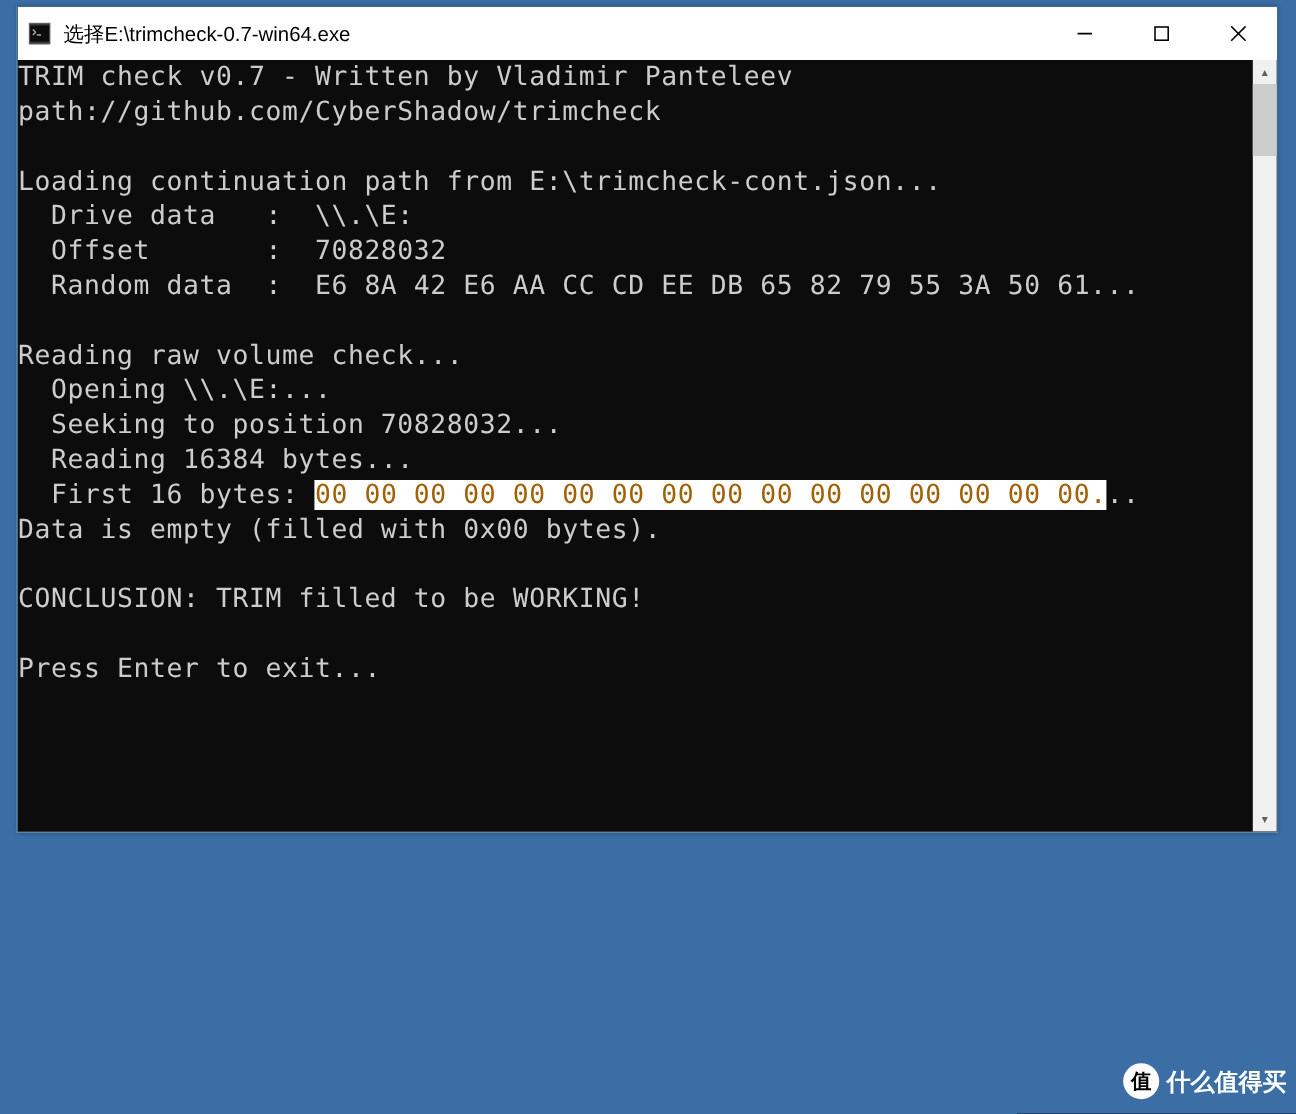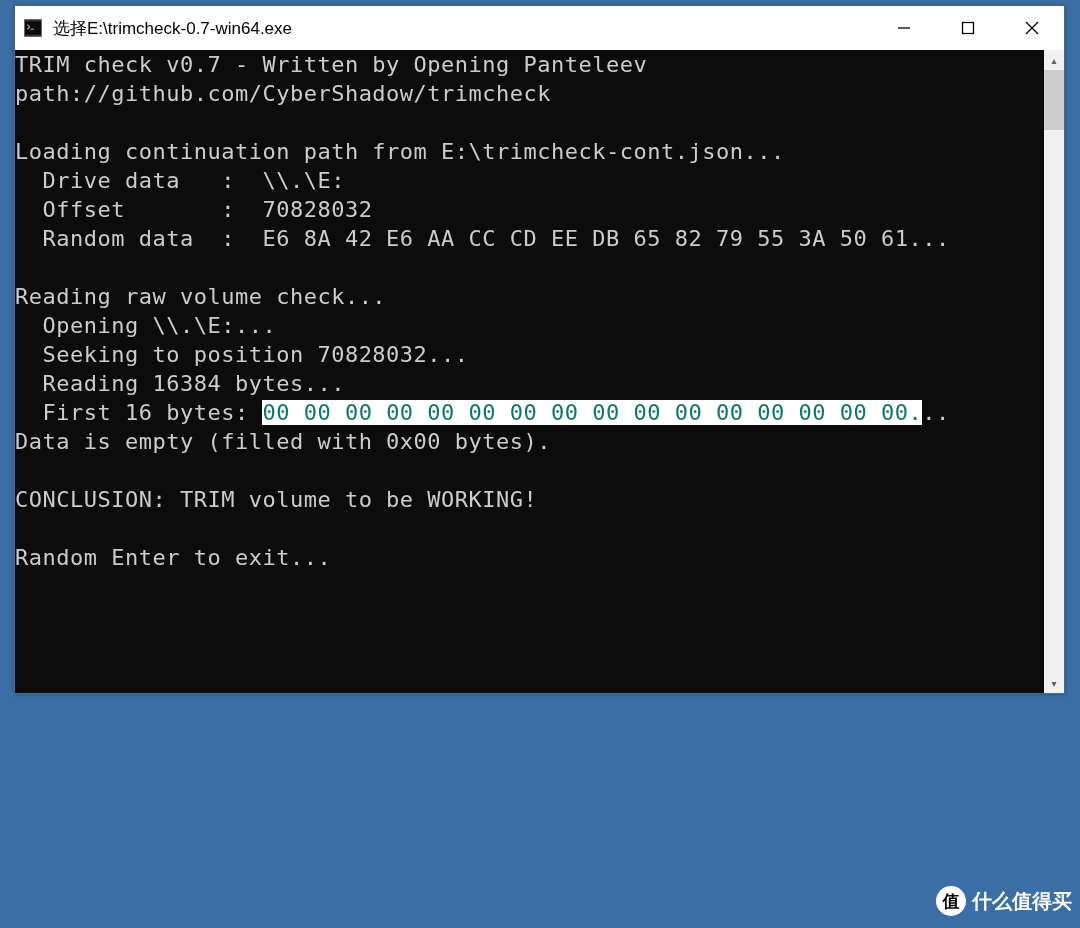--- a/index.html
+++ b/index.html
@@ -105,21 +105,21 @@
       position: absolute;
       top: 20px;
       left: 0;
       width: 20px;
       height: 60px;
       background: #cdcdcd;
       cursor: pointer;
     }
     .highlight {
       background: #ffffff;
-      color: #0f766e;
+      color: #a16207;
     }
     .watermark {
       position: absolute;
       right: 8px;
       bottom: 12px;
       display: flex;
       align-items: center;
       gap: 6px;
       color: #ffffff;
       font-size: 20px;
@@ -166,38 +166,38 @@
       </button>
       <button class="win-btn close">
         <svg viewBox="0 0 14 14">
             <line x1="1" y1="1" x2="13" y2="13" stroke="#000" stroke-width="1.3"></line>
             <line x1="13" y1="1" x2="1" y2="13" stroke="#000" stroke-width="1.3"></line>
           </svg>
       </button>
     </div>
   </div>
   <div class="console-area">
-    <div class="console"><span>TRIM check v0.7 - Written by Opening Panteleev</span>
+    <div class="console"><span>TRIM check v0.7 - Written by Vladimir Panteleev</span>
 <span>path://github.com/CyberShadow/trimcheck</span>
 <span></span>
 <span>Loading continuation path from E:\trimcheck-cont.json...</span>
 <span>  Drive data   :  \\.\E:</span>
 <span>  Offset       :  70828032</span>
 <span>  Random data  :  E6 8A 42 E6 AA CC CD EE DB 65 82 79 55 3A 50 61...</span>
 <span></span>
 <span>Reading raw volume check...</span>
 <span>  Opening \\.\E:...</span>
 <span>  Seeking to position 70828032...</span>
 <span>  Reading 16384 bytes...</span>
 <span>  First 16 bytes: </span><span class="highlight">00 00 00 00 00 00 00 00 00 00 00 00 00 00 00 00.</span><span>..</span>
 <span>Data is empty (filled with 0x00 bytes).</span>
 <span></span>
-<span>CONCLUSION: TRIM volume to be WORKING!</span>
-<span></span>
-<span>Random Enter to exit...</span></div>
+<span>CONCLUSION: TRIM filled to be WORKING!</span>
+<span></span>
+<span>Press Enter to exit...</span></div>
     <div class="scrollbar">
       <div class="scroll-arrow up">▴</div>
       <div class="scroll-thumb"></div>
       <div class="scroll-arrow down">▾</div>
     </div>
   </div>
 </div>
 
 <div class="watermark">
   <span class="watermark-badge">值</span>

